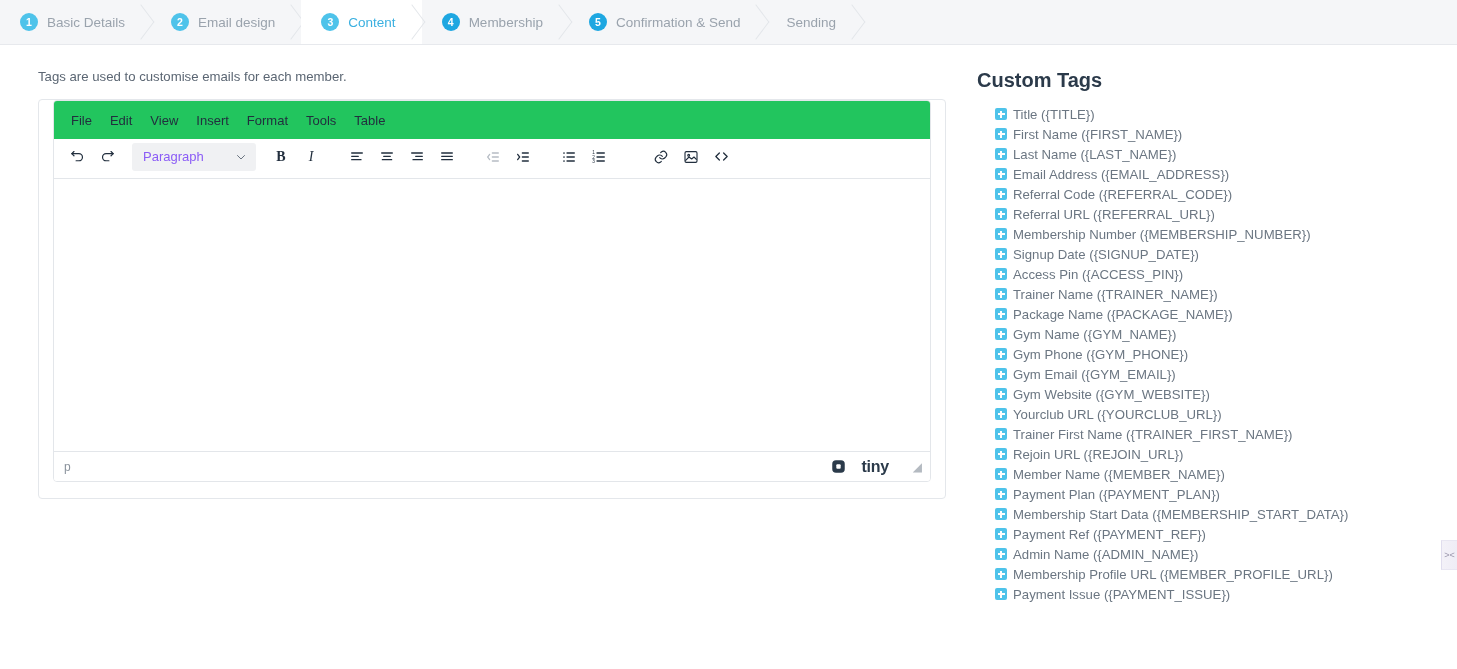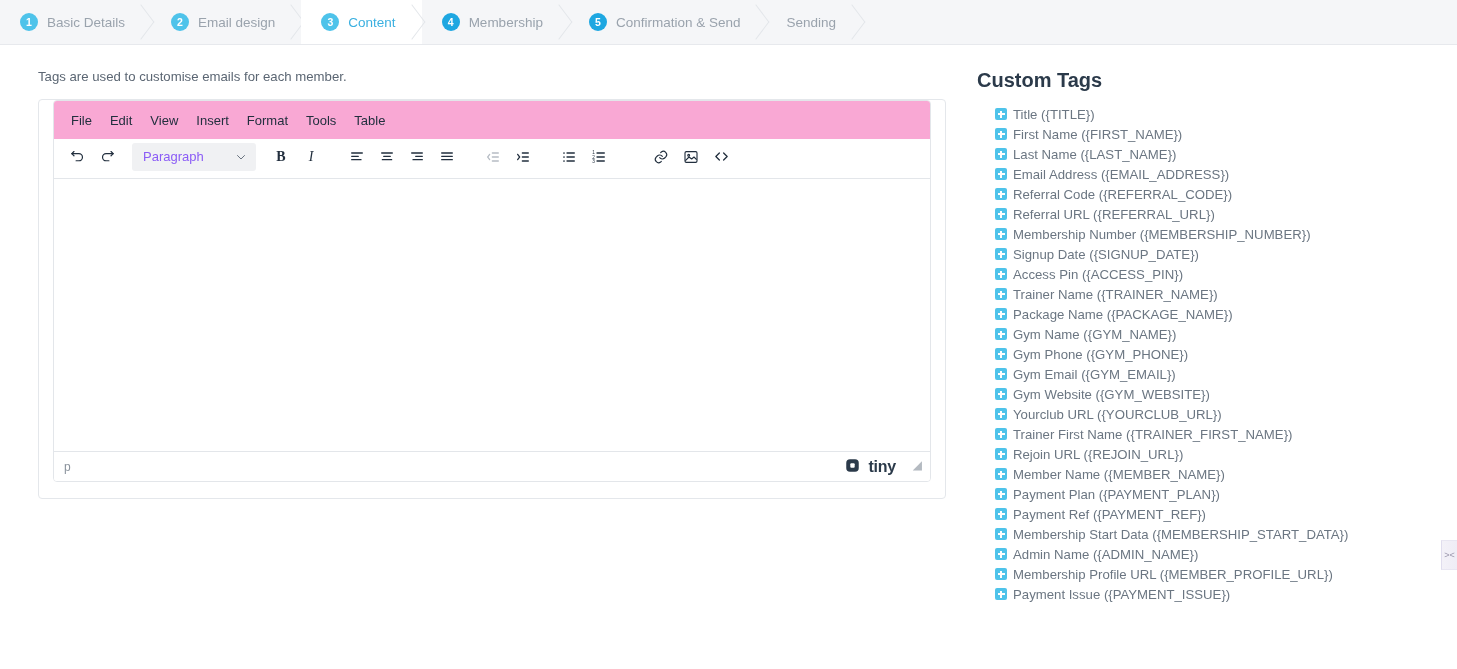--- a/index.html
+++ b/index.html
@@ -122,21 +122,21 @@
     margin: 0 14px 16px 14px;
     border: 1px solid #e3e6ea;
     border-radius: 4px;
     overflow: hidden;
     background: #ffffff;
   }
   .tiny-menubar {
     display: flex; align-items: center;
     height: 38px;
     padding: 0 8px;
-    background: #f9a8d4;
+    background: #22c55e;
   }
   .menu-item {
     font-size: 13px; color: #222f3e;
     padding: 4px 9px;
     border-radius: 3px;
   }
   .tiny-toolbar {
     display: flex; align-items: center;
     height: 40px;
     padding: 0 8px 4px 8px;
@@ -167,21 +167,21 @@
     background: #ffffff;
   }
   .tiny-status {
     height: 30px;
     border-top: 1px solid #e3e6ea;
     display: flex; align-items: center; justify-content: space-between;
     padding: 0 8px 0 10px;
     font-size: 12px; color: #8a929c;
     background: #ffffff;
   }
-  .tiny-brand { display: flex; align-items: flex-start; gap: 9px; }
+  .tiny-brand { display: flex; align-items: center; gap: 16px; }
   .tiny-brand .word { font-size: 16px; font-weight: bold; color: #2b3a4a; letter-spacing: -0.3px; }
   .resize-h { margin-left: 8px; color: #b4bac1; font-size: 12px; }
 
   
   .tags-title {
     font-size: 20px; font-weight: bold; color: #2b3a4a;
     margin: 0 0 12px 0;
   }
   .tag-list { list-style: none; margin: 0; padding: 0 0 0 18px; }
   .tag-item {
@@ -497,25 +497,25 @@
           <li class="tag-item">
             <span class="plus-ico"></span>
             <span>Member Name ({MEMBER_NAME})</span>
           </li>
           <li class="tag-item">
             <span class="plus-ico"></span>
             <span>Payment Plan ({PAYMENT_PLAN})</span>
           </li>
           <li class="tag-item">
             <span class="plus-ico"></span>
+            <span>Membership Start Data ({MEMBERSHIP_START_DATA})</span>
+          </li>
+          <li class="tag-item">
+            <span class="plus-ico"></span>
             <span>Payment Ref ({PAYMENT_REF})</span>
-          </li>
-          <li class="tag-item">
-            <span class="plus-ico"></span>
-            <span>Membership Start Data ({MEMBERSHIP_START_DATA})</span>
           </li>
           <li class="tag-item">
             <span class="plus-ico"></span>
             <span>Admin Name ({ADMIN_NAME})</span>
           </li>
           <li class="tag-item">
             <span class="plus-ico"></span>
             <span>Membership Profile URL ({MEMBER_PROFILE_URL})</span>
           </li>
           <li class="tag-item">

